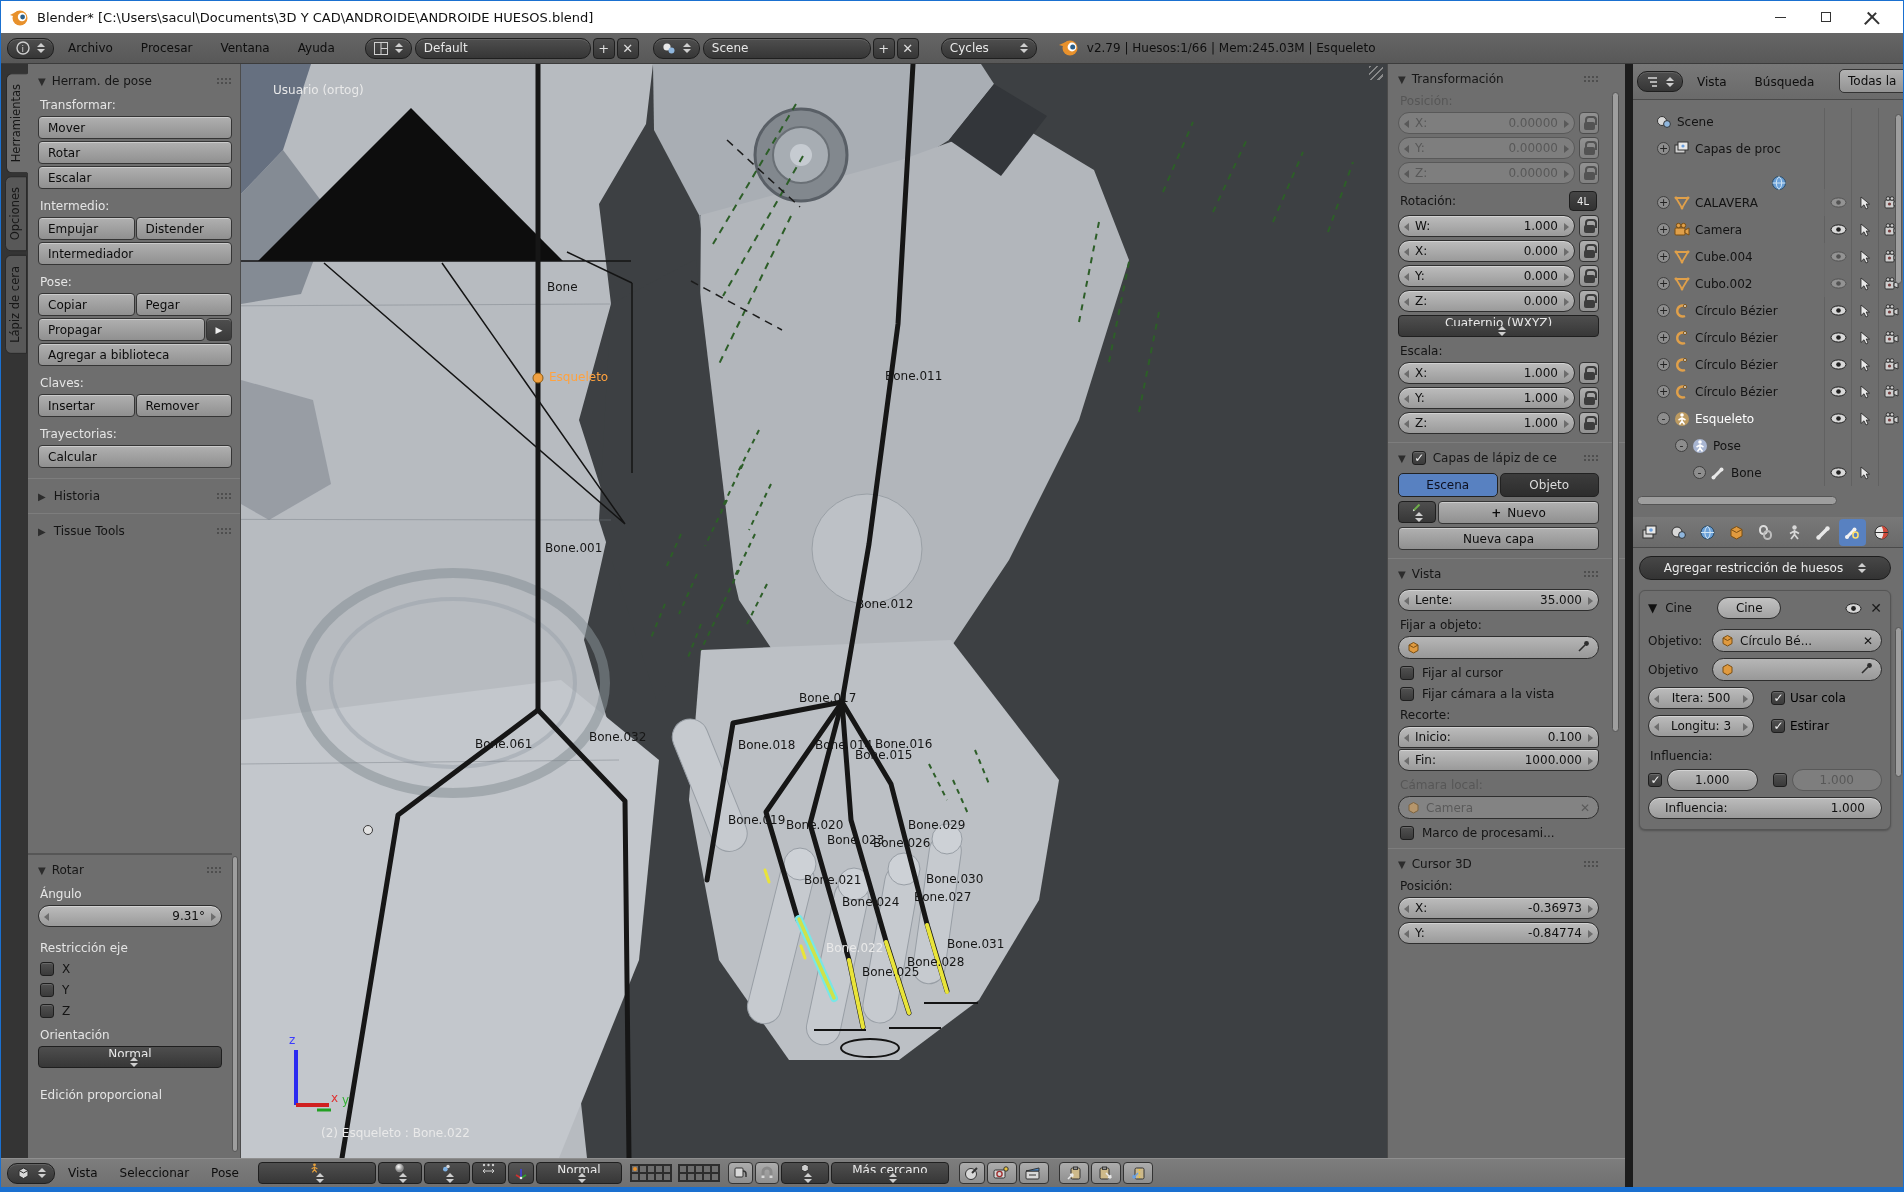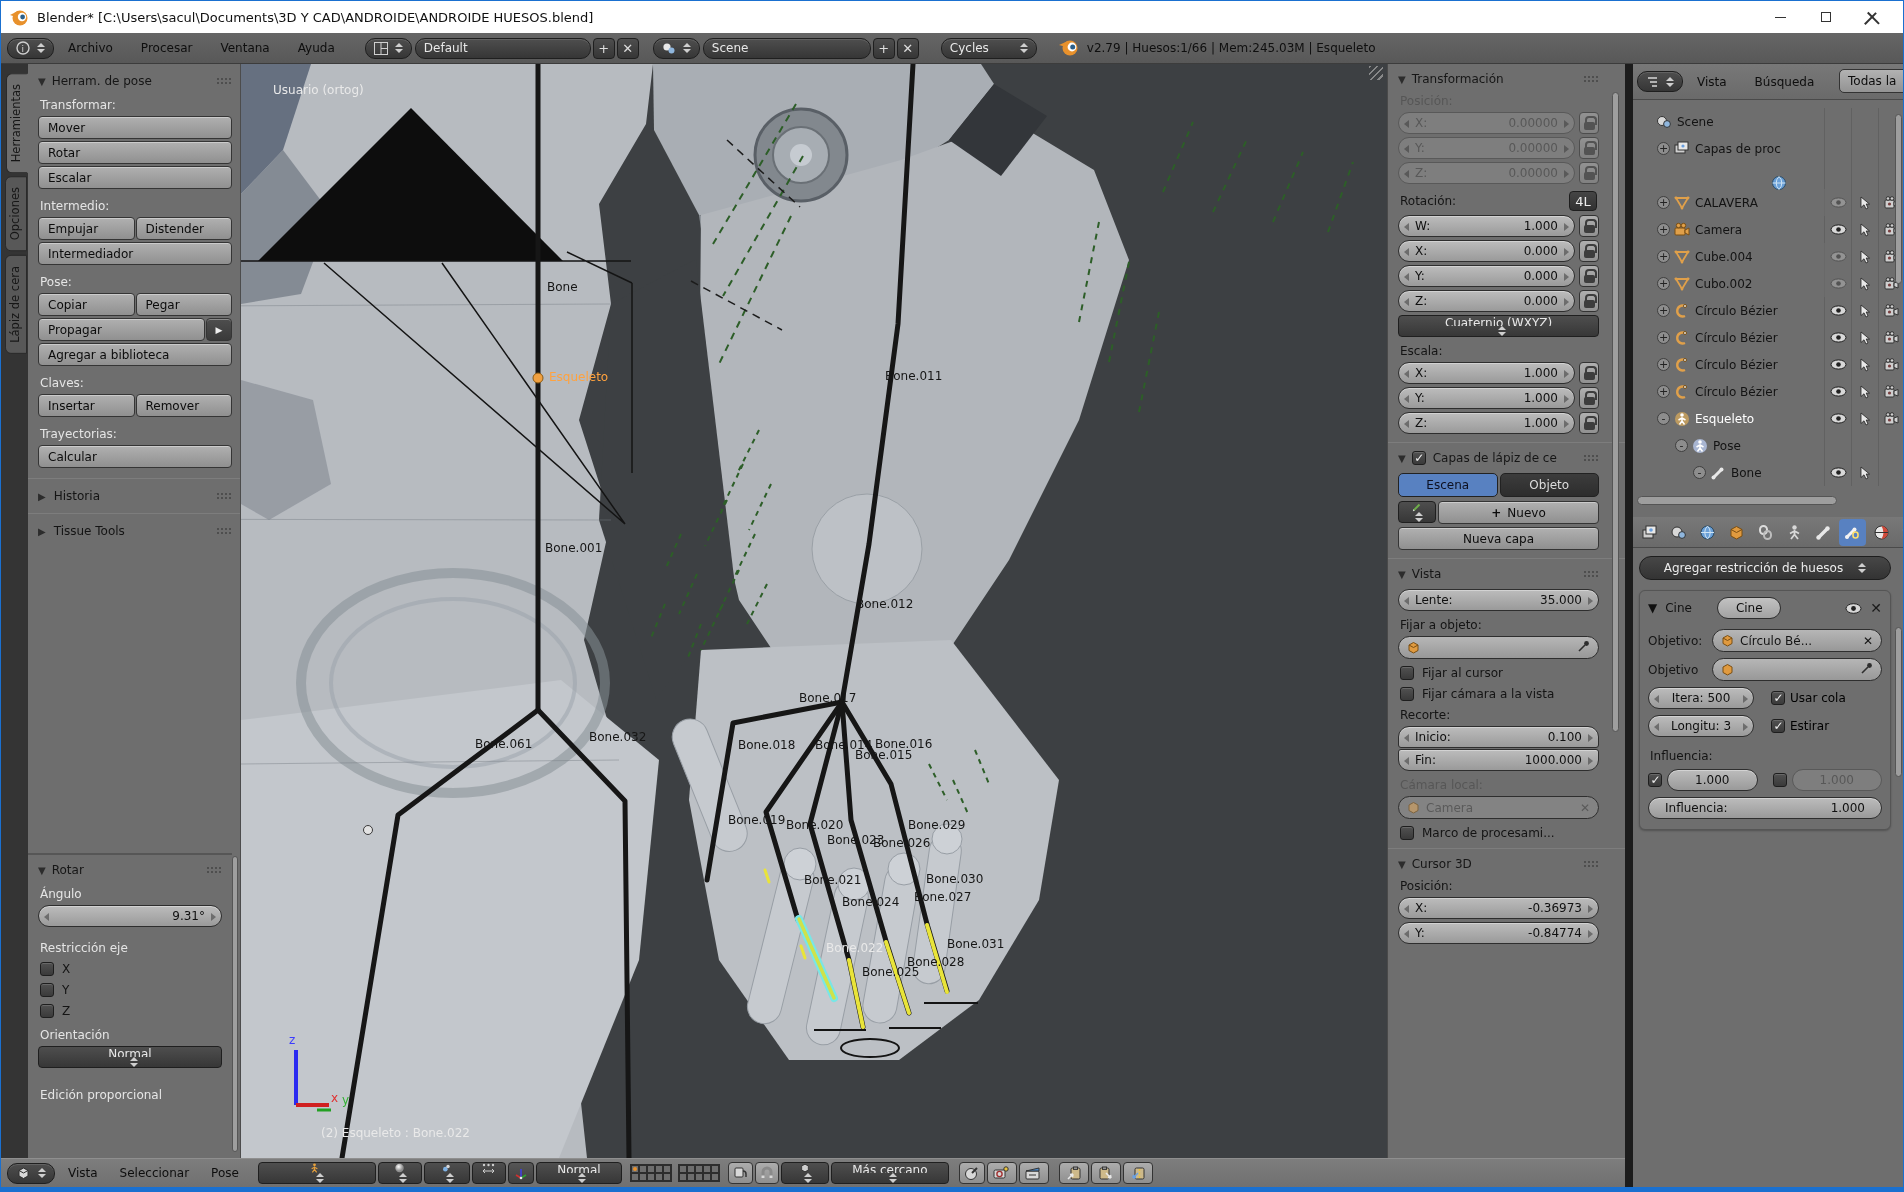--- a/index.html
+++ b/index.html
@@ -78,21 +78,21 @@
   .npanel{position:absolute;left:1386px;top:0;width:238px;height:1094px;background:#6e6e6e;border-left:1px solid #4a4a4a;padding:8px 26px 0 10px;}
   .np-scroll{position:absolute;right:6px;top:28px;width:7px;height:640px;border-radius:4px;background:#9e9e9e;border:1px solid #555;}
   .nrow{display:flex;align-items:center;margin-bottom:3px;}
   .nrow .num{flex:1;}
   .lock{width:20px;height:22px;margin-left:4px;border:1px solid #333;border-radius:4px;background:linear-gradient(#b0b0b0,#919191);position:relative;flex:0 0 20px;}
   .lock::before{content:"";position:absolute;left:5px;top:3px;width:8px;height:7px;border:2px solid #3d3d3d;border-bottom:none;border-radius:4px 4px 0 0;}
   .lock::after{content:"";position:absolute;left:4px;top:9px;width:11px;height:8px;background:#3d3d3d;border-radius:2px;}
   .np-label{color:#141414;margin:7px 2px 4px 2px;}
   .np-label.dim{color:#4f4f4f;opacity:.75;}
   .rot-hd{display:flex;align-items:center;margin:7px 2px 4px 2px;}
-  .btn4l{width:28px;height:20px;border-radius:4px;background:linear-gradient(#454545,#323232);border:1px solid #1e1e1e;color:#ececec;display:flex;align-items:center;justify-content:center;font-size:13px;}
+  .btn4l{width:28px;height:20px;border-radius:4px;background:linear-gradient(#454545,#323232);border:1px solid #1e1e1e;color:#ececec;display:flex;align-items:center;justify-content:center;font-size:10px;}
   .tabs2{display:flex;gap:2px;margin:4px 0;}
   .tab2{flex:1;height:24px;border-radius:5px;border:1px solid #222;display:flex;align-items:center;justify-content:center;}
   .tab2.on{background:#5881c1;color:#0d1020;}
   .tab2.off{background:linear-gradient(#3c3c3c,#2d2d2d);color:#dcdcdc;}
   .objfield{height:23px;border-radius:12px;border:1px solid #2e2e2e;background:linear-gradient(#b6b6b6,#989898);display:flex;align-items:center;padding:0 8px;color:#141414;gap:6px;}
   .objfield.dim{background:#838383;color:#5a5a5a;}
   .objfield .fx{margin-left:auto;}
   .joined-a{border-radius:11px 11px 3px 3px;margin-bottom:1px;}
   .joined-b{border-radius:3px 3px 11px 11px;}
   

